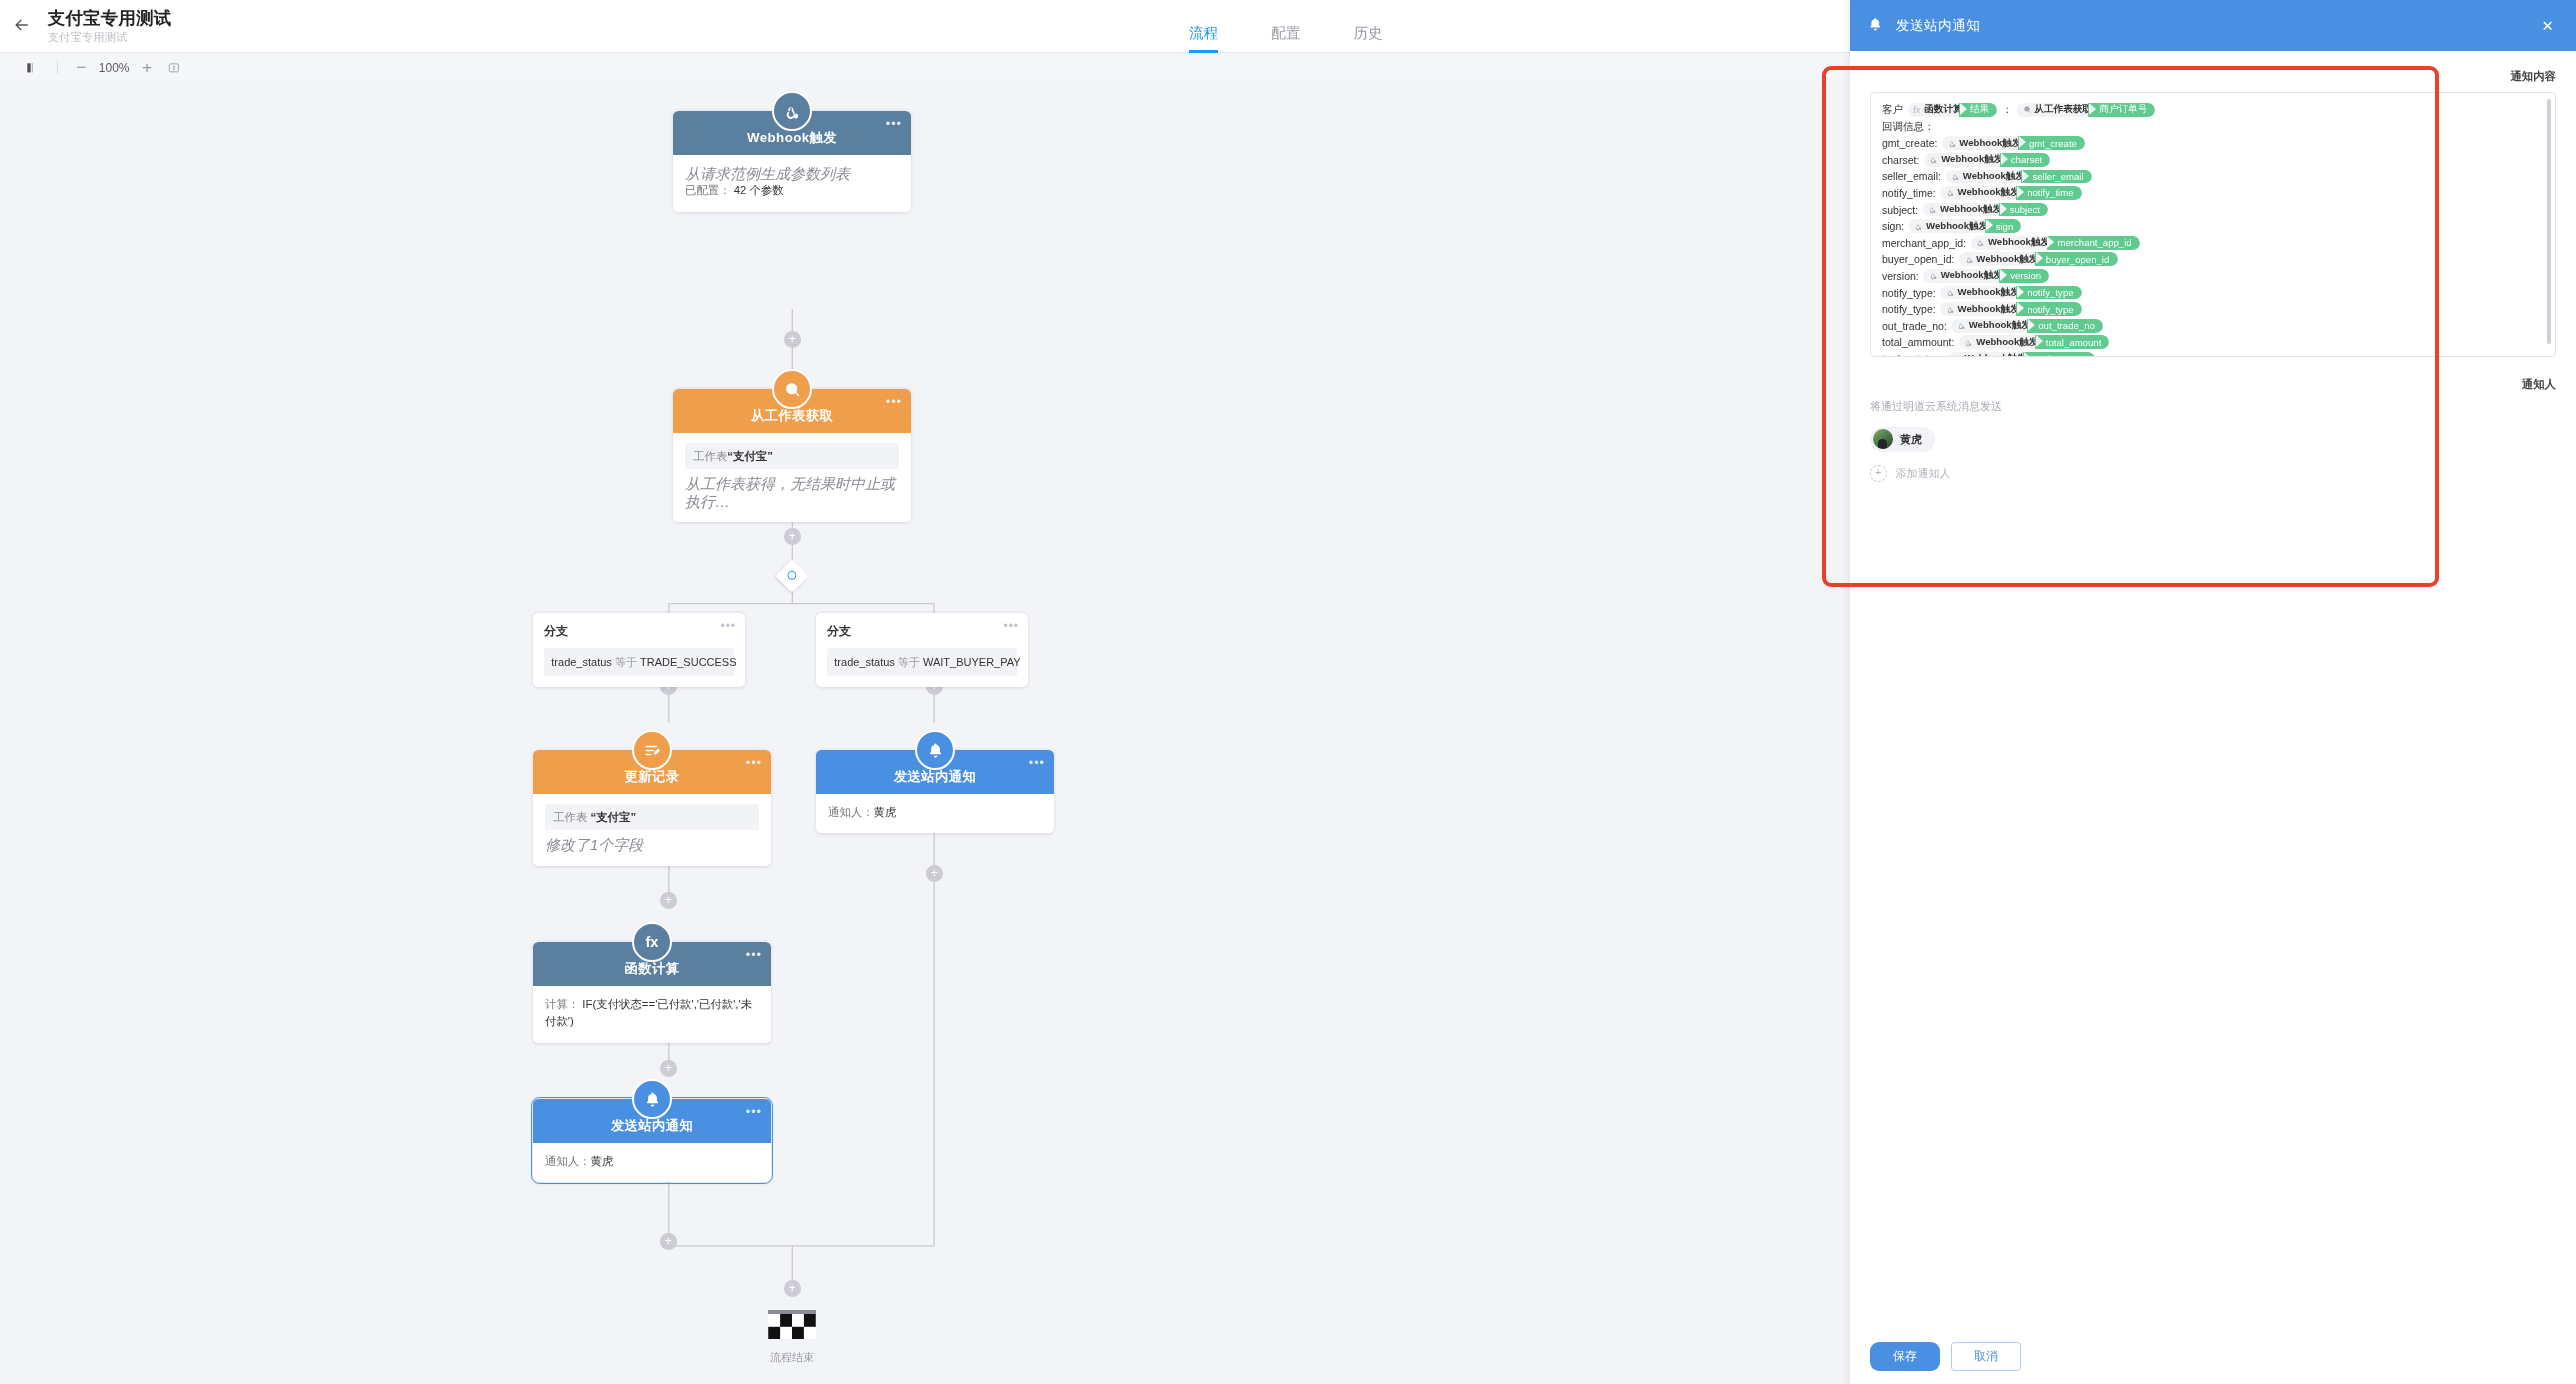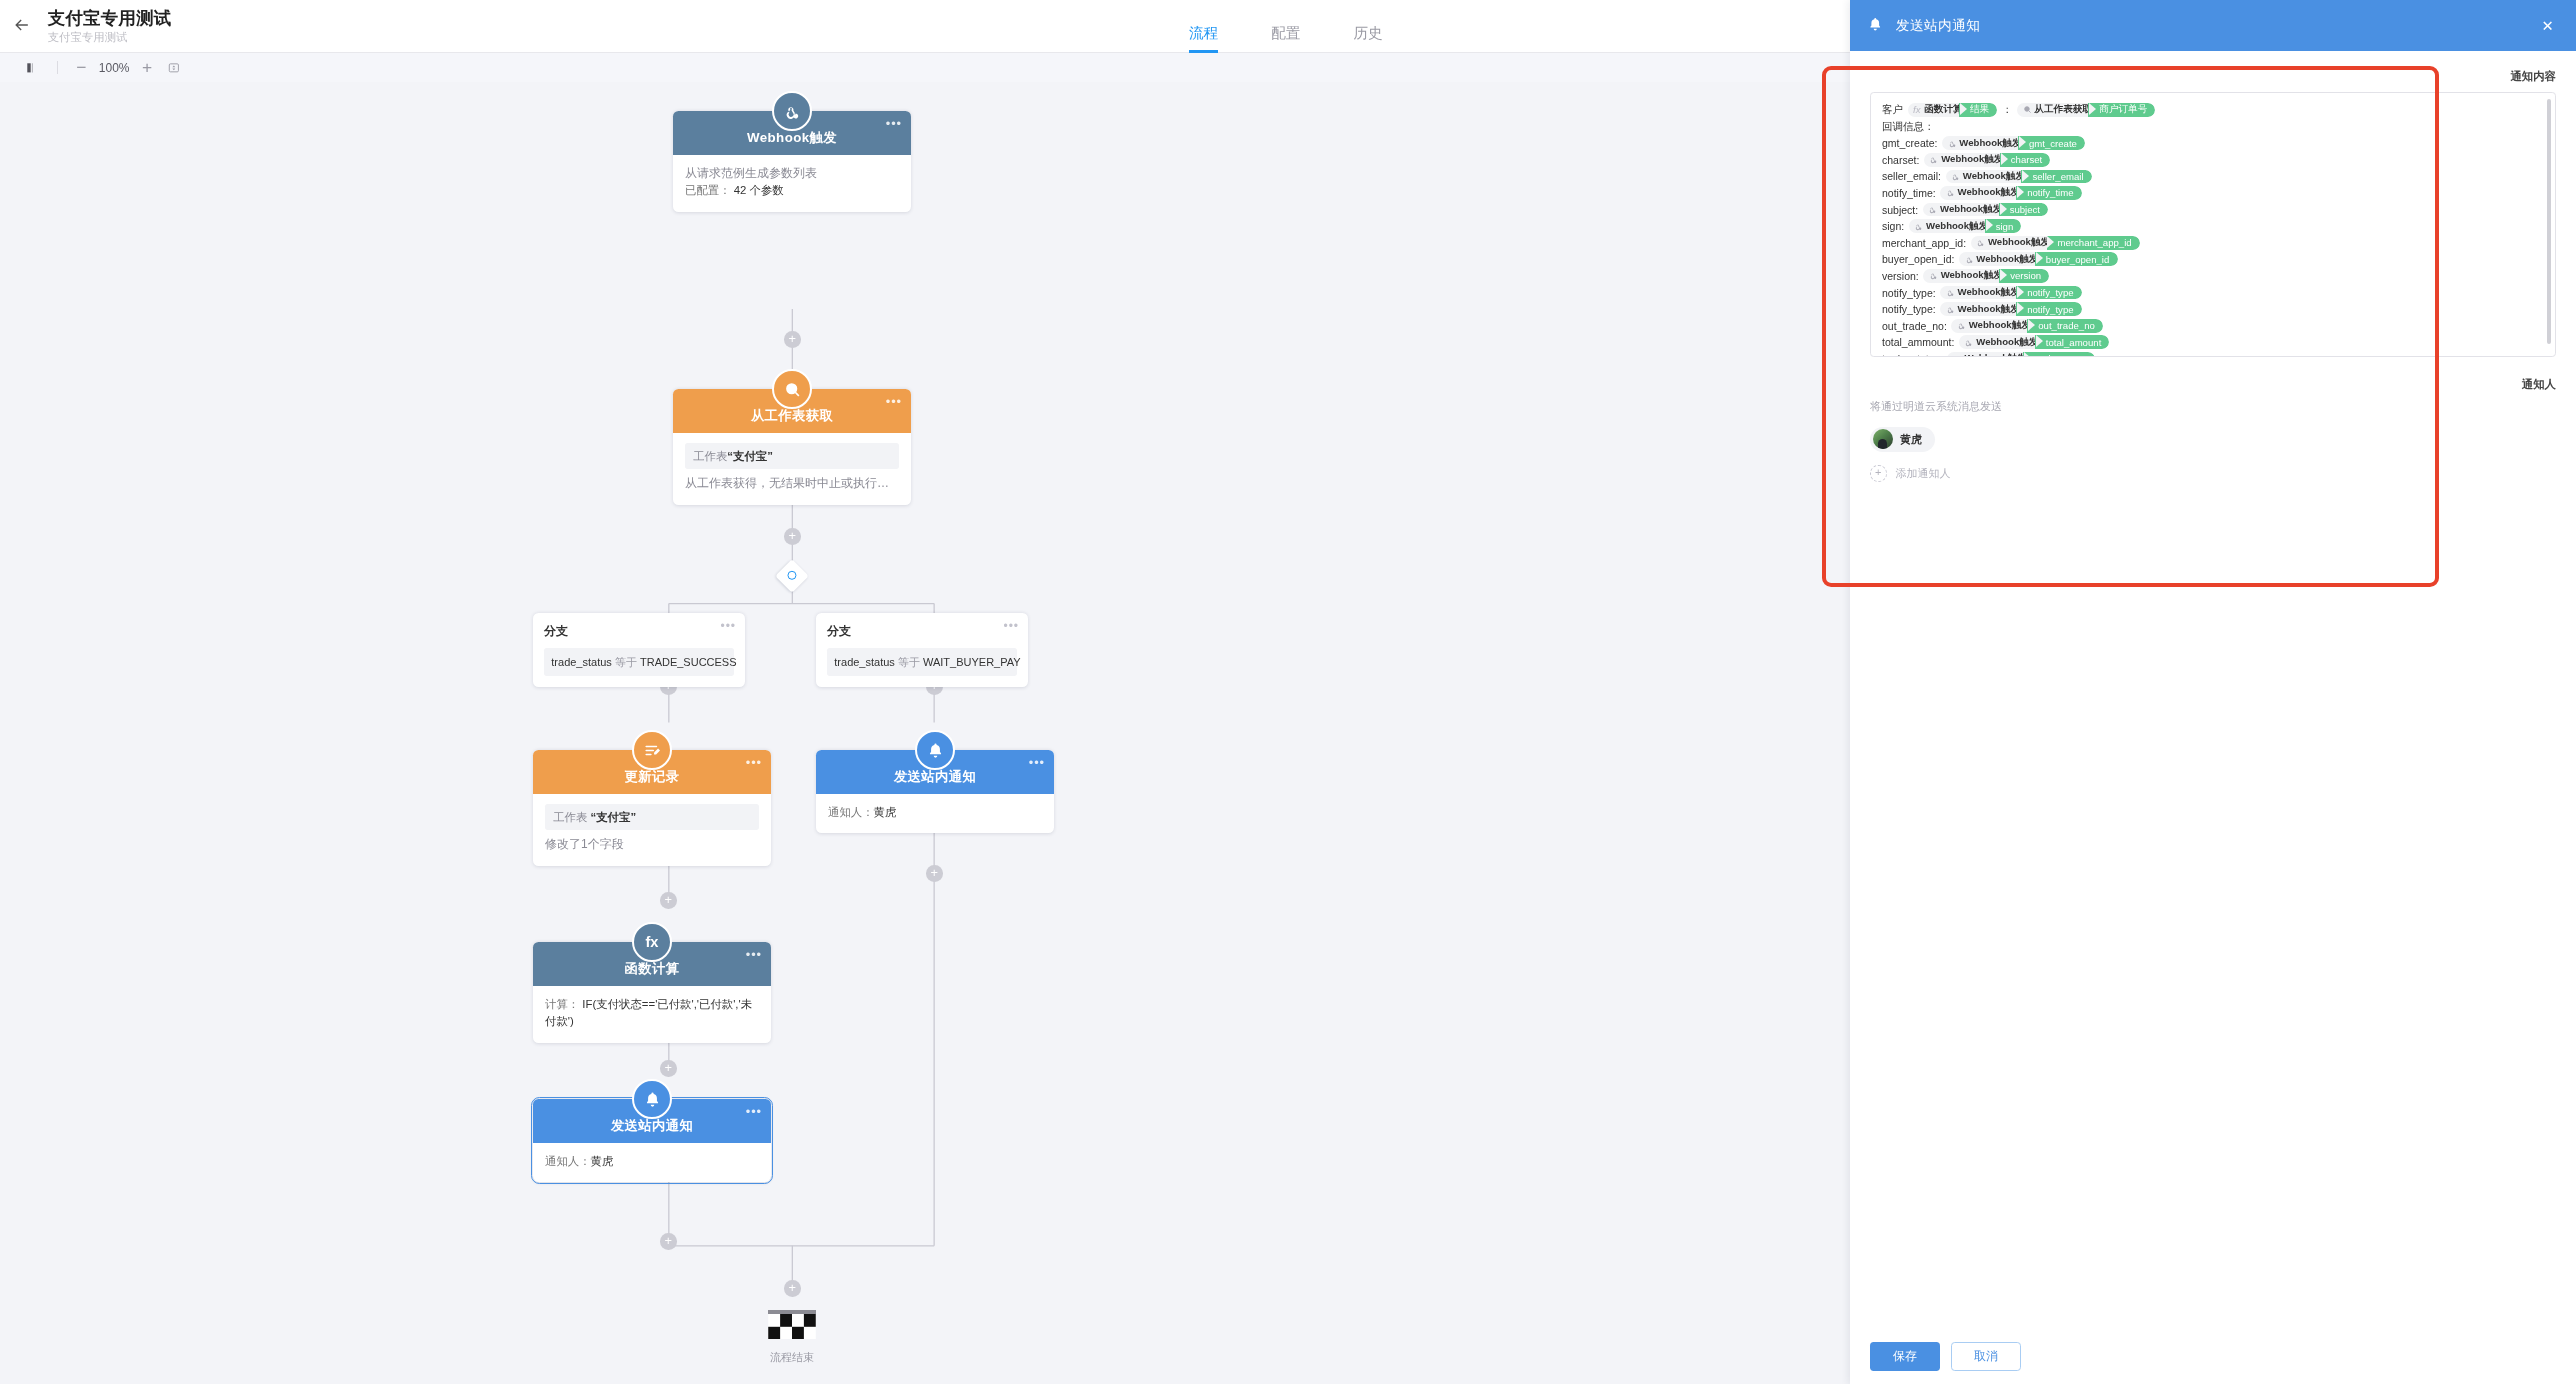--- a/index.html
+++ b/index.html
@@ -69,21 +69,21 @@
     position: absolute; right: 9.1px; top: 8.2px; color: rgba(255,255,255,.85);
     font-size: 12.8px; letter-spacing: 0.9px; line-height: 9.1px; cursor: pointer;
   }
   .node-badge {
     position: absolute; left: 50%; top: -20px; transform: translateX(-50%);
     width: 40px; height: 40px; border-radius: 50%; border: 2.7px solid #fff;
     display: flex; align-items: center; justify-content: center; color: #fff;
   }
   .node-badge svg { width: 19px; height: 19px; fill: #fff; }
   .node-body { padding: 10px 12px 12px 12px; }
-  .body-line { font-size: 12px; color: #8a8a94; line-height: 17.4px; }
+  .body-line { font-size: 15px; color: #8a8a94; line-height: 17.4px; font-style: italic; }
   .body-chip {
     background: #f2f3f6; border-radius: 2.7px; padding: 5.5px 8.2px; font-size: 11.4px;
     color: #8a8a94; margin-bottom: 6.4px;
   }
   .body-chip b { color: #333; font-weight: bold; }
   .body-kv { font-size: 11.4px; color: #777; line-height: 17.4px; }
   .body-kv b { color: #333; font-weight: normal; }
 
   
   .bnode { position: absolute; width: 212px; border-radius: 5.5px; background: #fff;
@@ -187,21 +187,21 @@
   .add-text { font-size: 11px; color: #b4b4be; }
 
   .panel-foot {
     flex: none; height: 57px; display: flex; align-items: center; padding: 0 20px;
     background: #fff;
   }
   .btn {
     height: 29px; min-width: 70px; border-radius: 3.7px; font-size: 12px; display: flex;
     align-items: center; justify-content: center; cursor: pointer;
   }
-  .btn-primary { background: #4a90e2; color: #fff; margin-right: 11px; }
+  .btn-primary { background: #4a90e2; color: #fff; margin-right: 11px; border-radius: 9px; }
   .btn-ghost { background: #fff; color: #4a90e2; border: 0.9px solid #a9cdf3; }
 
   
   .annot {
     position: absolute; left: 1822px; top: 66px; width: 617px; height: 521px;
     border: 4.6px solid #e8412a; border-radius: 9.1px; pointer-events: none; z-index: 50;
   }
 </style>
 </head>
 <body>

